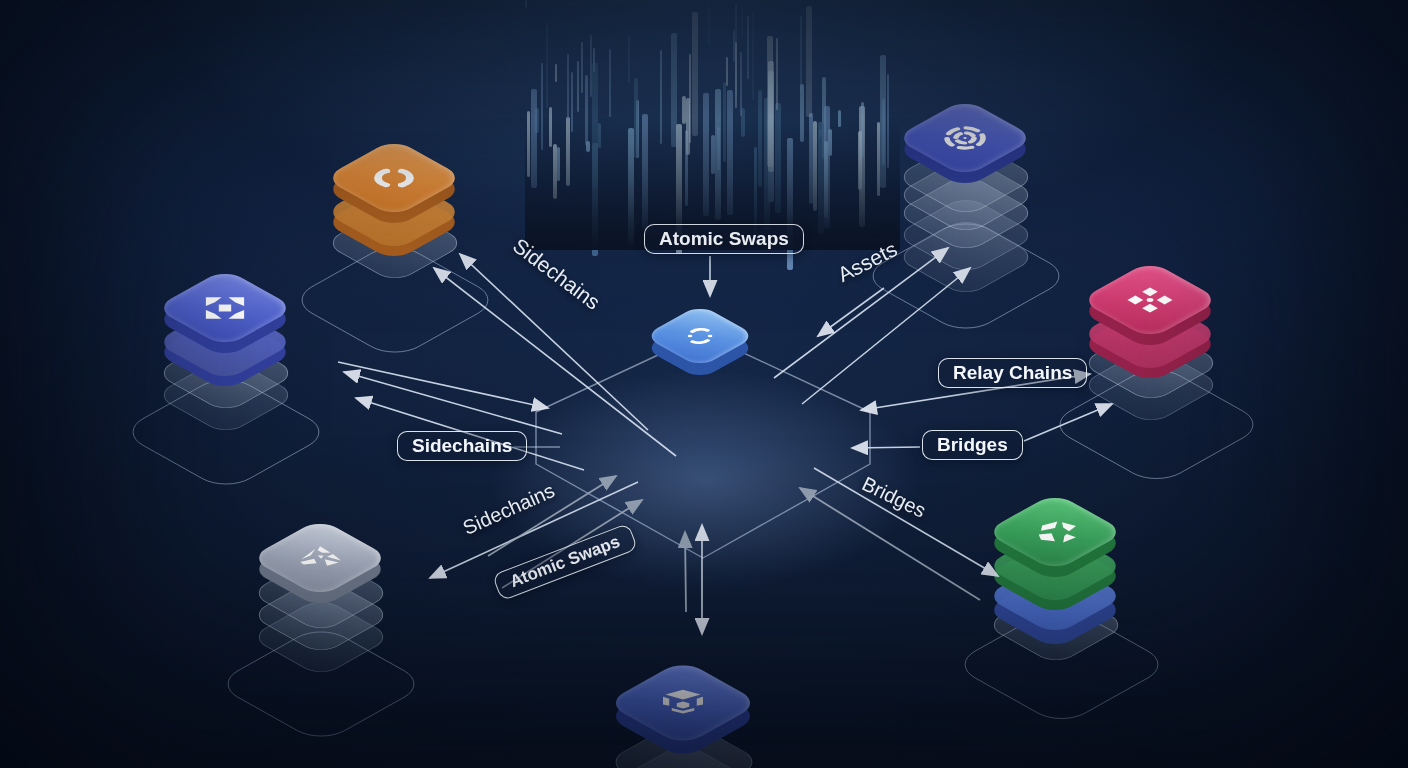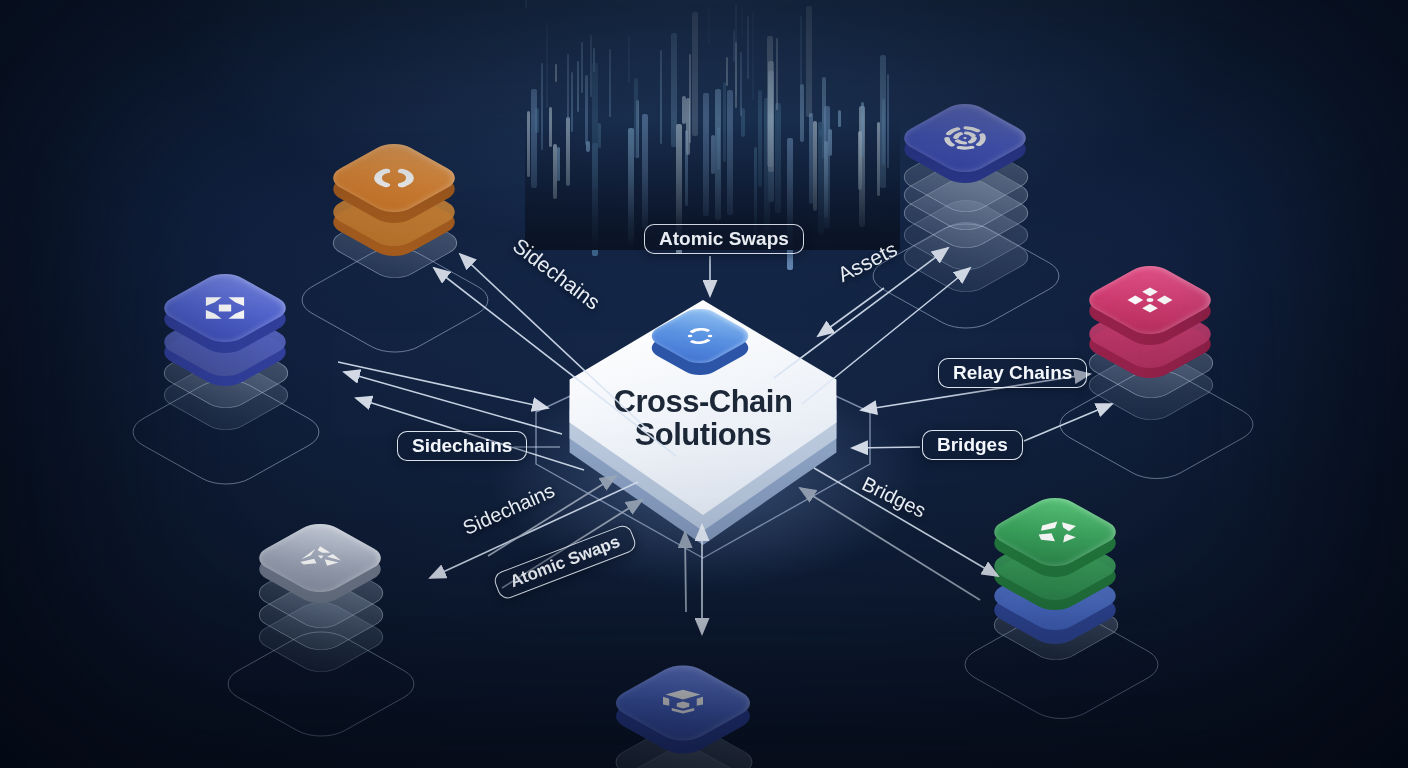--- a/index.html
+++ b/index.html
@@ -314,29 +314,20 @@
           <path d="M24 5 L38 12 L24 19 L10 12 Z"></path>
           <path d="M8 15 L8 26 L13 28 L13 18 Z"></path>
           <path d="M40 15 L40 26 L35 28 L35 18 Z"></path>
           <path d="M15 31 L24 35 L33 31 L33 35 L24 39 L15 35 Z"></path>
           <path d="M24 22 L29 24.5 L29 29.5 L24 32 L19 29.5 L19 24.5 Z"></path>
         </svg>
       </div>
     </div>
   </div>
 
-  <div class="hex">
-    <div class="hex-layer hex-depth2"></div>
-    <div class="hex-layer hex-depth1"></div>
-    <div class="hex-layer hex-top"></div>
-    <div class="hex-title">
-      <div>Cross-Chain</div>
-      <div>Solutions</div>
-    </div>
-  </div>
 
   <div class="center-cube">
     <div class="slab f80 cube-side" style="top:12px;"></div>
     <div class="slab f80 cube-face" style="top:0;">
       <div class="icon-wrap">
         <svg width="40" height="40" viewBox="0 0 48 48" fill="none" stroke="#fff" stroke-width="5.5" stroke-linecap="round">
           <path d="M33 12 a14 14 0 0 0 -20 5" stroke-dasharray="20 6"></path>
           <path d="M15 36 a14 14 0 0 0 20 -5" stroke-dasharray="20 6"></path>
           <path d="M12 24 h0.1"></path>
             <path d="M36 24 h0.1"></path>

